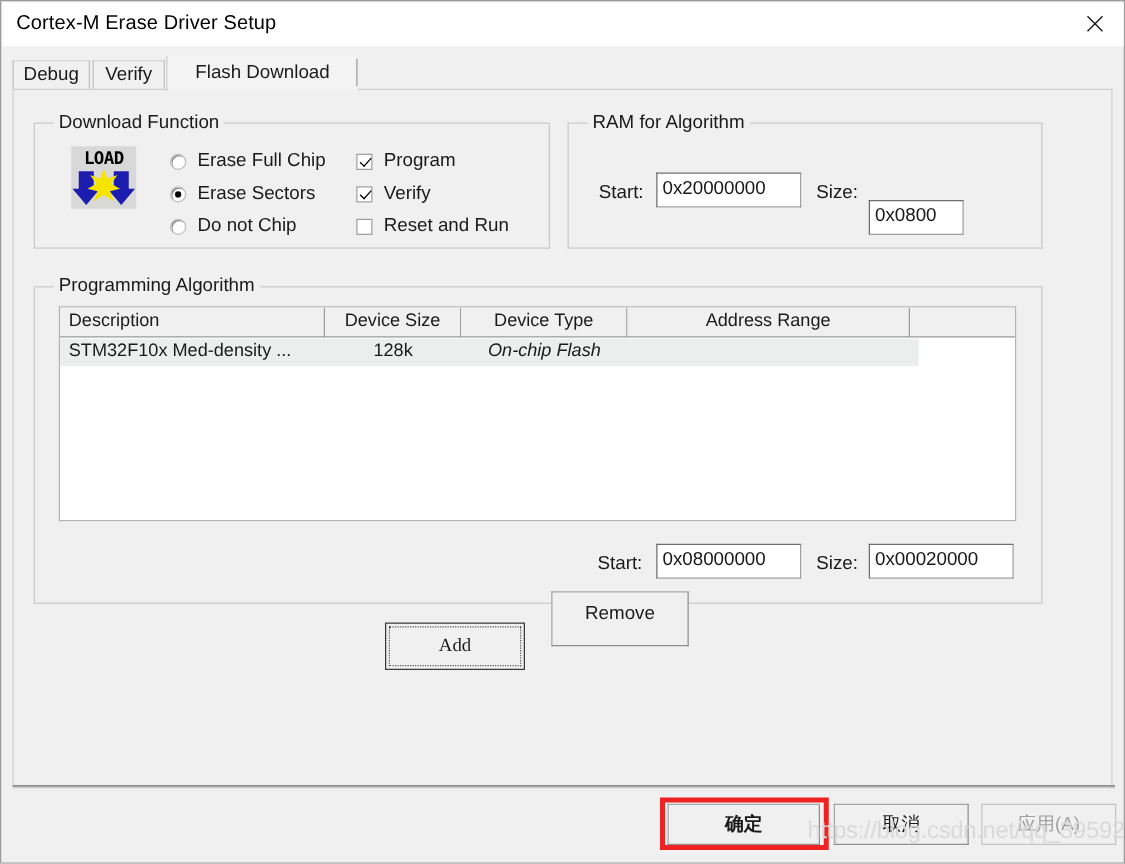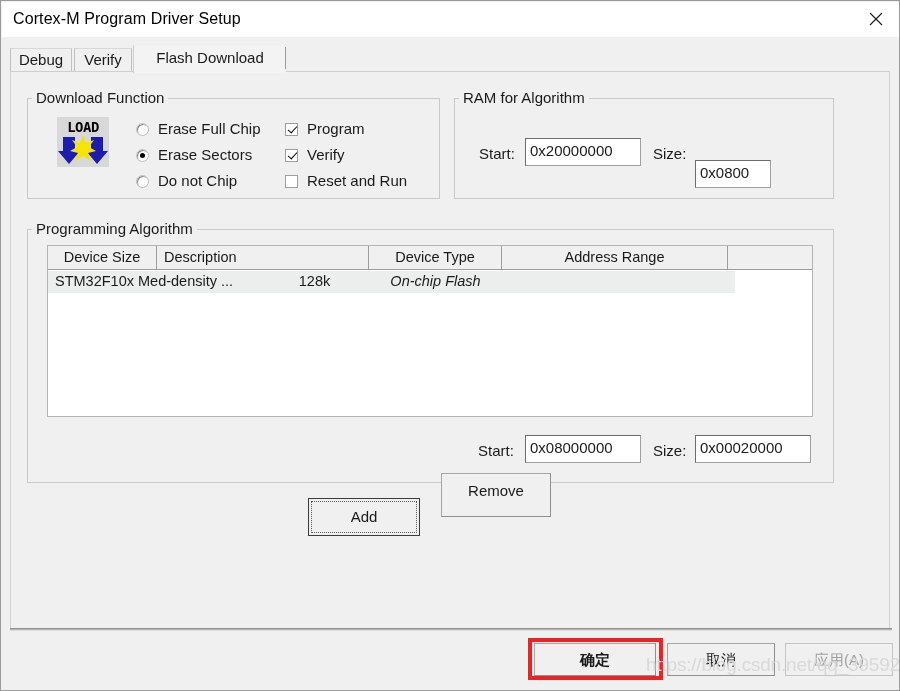--- a/index.html
+++ b/index.html
@@ -110,21 +110,21 @@
 
   
   .group {
     position: absolute;
     border: 1px solid #c9c9c9;
     box-sizing: border-box;
     background: transparent;
   }
   .group-title {
     position: absolute;
-    top: -10px; left: 4px;
+    top: -10px; left: 15px;
     background: #f0f0f0;
     padding: 0 4px;
     font-size: 15px;
     color: #1a1a1a;
     white-space: nowrap;
   }
 
   #grp-download { left: 26px; top: 97px;  width: 413px; height: 101px; }
   #grp-ram      { left: 453px; top: 97px; width: 380px; height: 101px; }
   #grp-prog     { left: 26px; top: 228px; width: 807px; height: 254px; }
@@ -285,20 +285,21 @@
     text-align: center;
     white-space: nowrap;
     cursor: default;
   }
   .button .btn-text {
     display: block;
     width: 100%;
   }
   .button.focused {
     border: 1px solid #3a3a3a;
+    font-family: Liberation Serif, serif;
   }
   .button.focused .focus-ring {
     position: absolute;
     left: 2px; top: 2px; right: 2px; bottom: 2px;
     border: 1px dotted #5a5a5a;
   }
   .button.disabled {
     color: #a0a0a0;
     border-color: #c4c4c4;
   }
@@ -328,21 +329,21 @@
     letter-spacing: -0.2px;
     pointer-events: none;
   }
 </style>
 </head>
 <body>
 
 <div id="app">
 
   <div class="titlebar">
-    <div class="titlebar-text">Cortex-M Program Driver Setup</div>
+    <div class="titlebar-text">Cortex-M Erase Driver Setup</div>
     <div class="close-btn">
       <svg width="14" height="14" viewBox="0 0 14 14">
         <line x1="1" y1="1" x2="13" y2="13" stroke="#1a1a1a" stroke-width="1.1"></line>
         <line x1="13" y1="1" x2="1" y2="13" stroke="#1a1a1a" stroke-width="1.1"></line>
       </svg>
     </div>
   </div>
 
   <div class="tabstrip">
     <div class="tab" id="tab0">
@@ -405,22 +406,22 @@
   <div class="textbox" style="left:524px; top:137px; width:116px; height:28px;">0x20000000</div>
   <div class="field-label" style="left:652px; top:144px;">Size:</div>
   <div class="textbox" style="left:694px; top:137px; width:76px; height:28px;margin-top:22px;">0x0800</div>
 
   <div class="group" id="grp-prog">
     <div class="group-title">Programming Algorithm</div>
   </div>
 
   <div class="table-wrap">
     <div class="thead">
+      <div class="th c0">Description</div>
       <div class="th c1">Device Size</div>
-      <div class="th c0">Description</div>
       <div class="th c2">Device Type</div>
       <div class="th c3">Address Range</div>
       <div class="th c4"></div>
     </div>
     <div class="trow">
       <div class="td c0">STM32F10x Med-density ...</div>
       <div class="td c1">128k</div>
       <div class="td c2">On-chip Flash</div>
     </div>
   </div>

